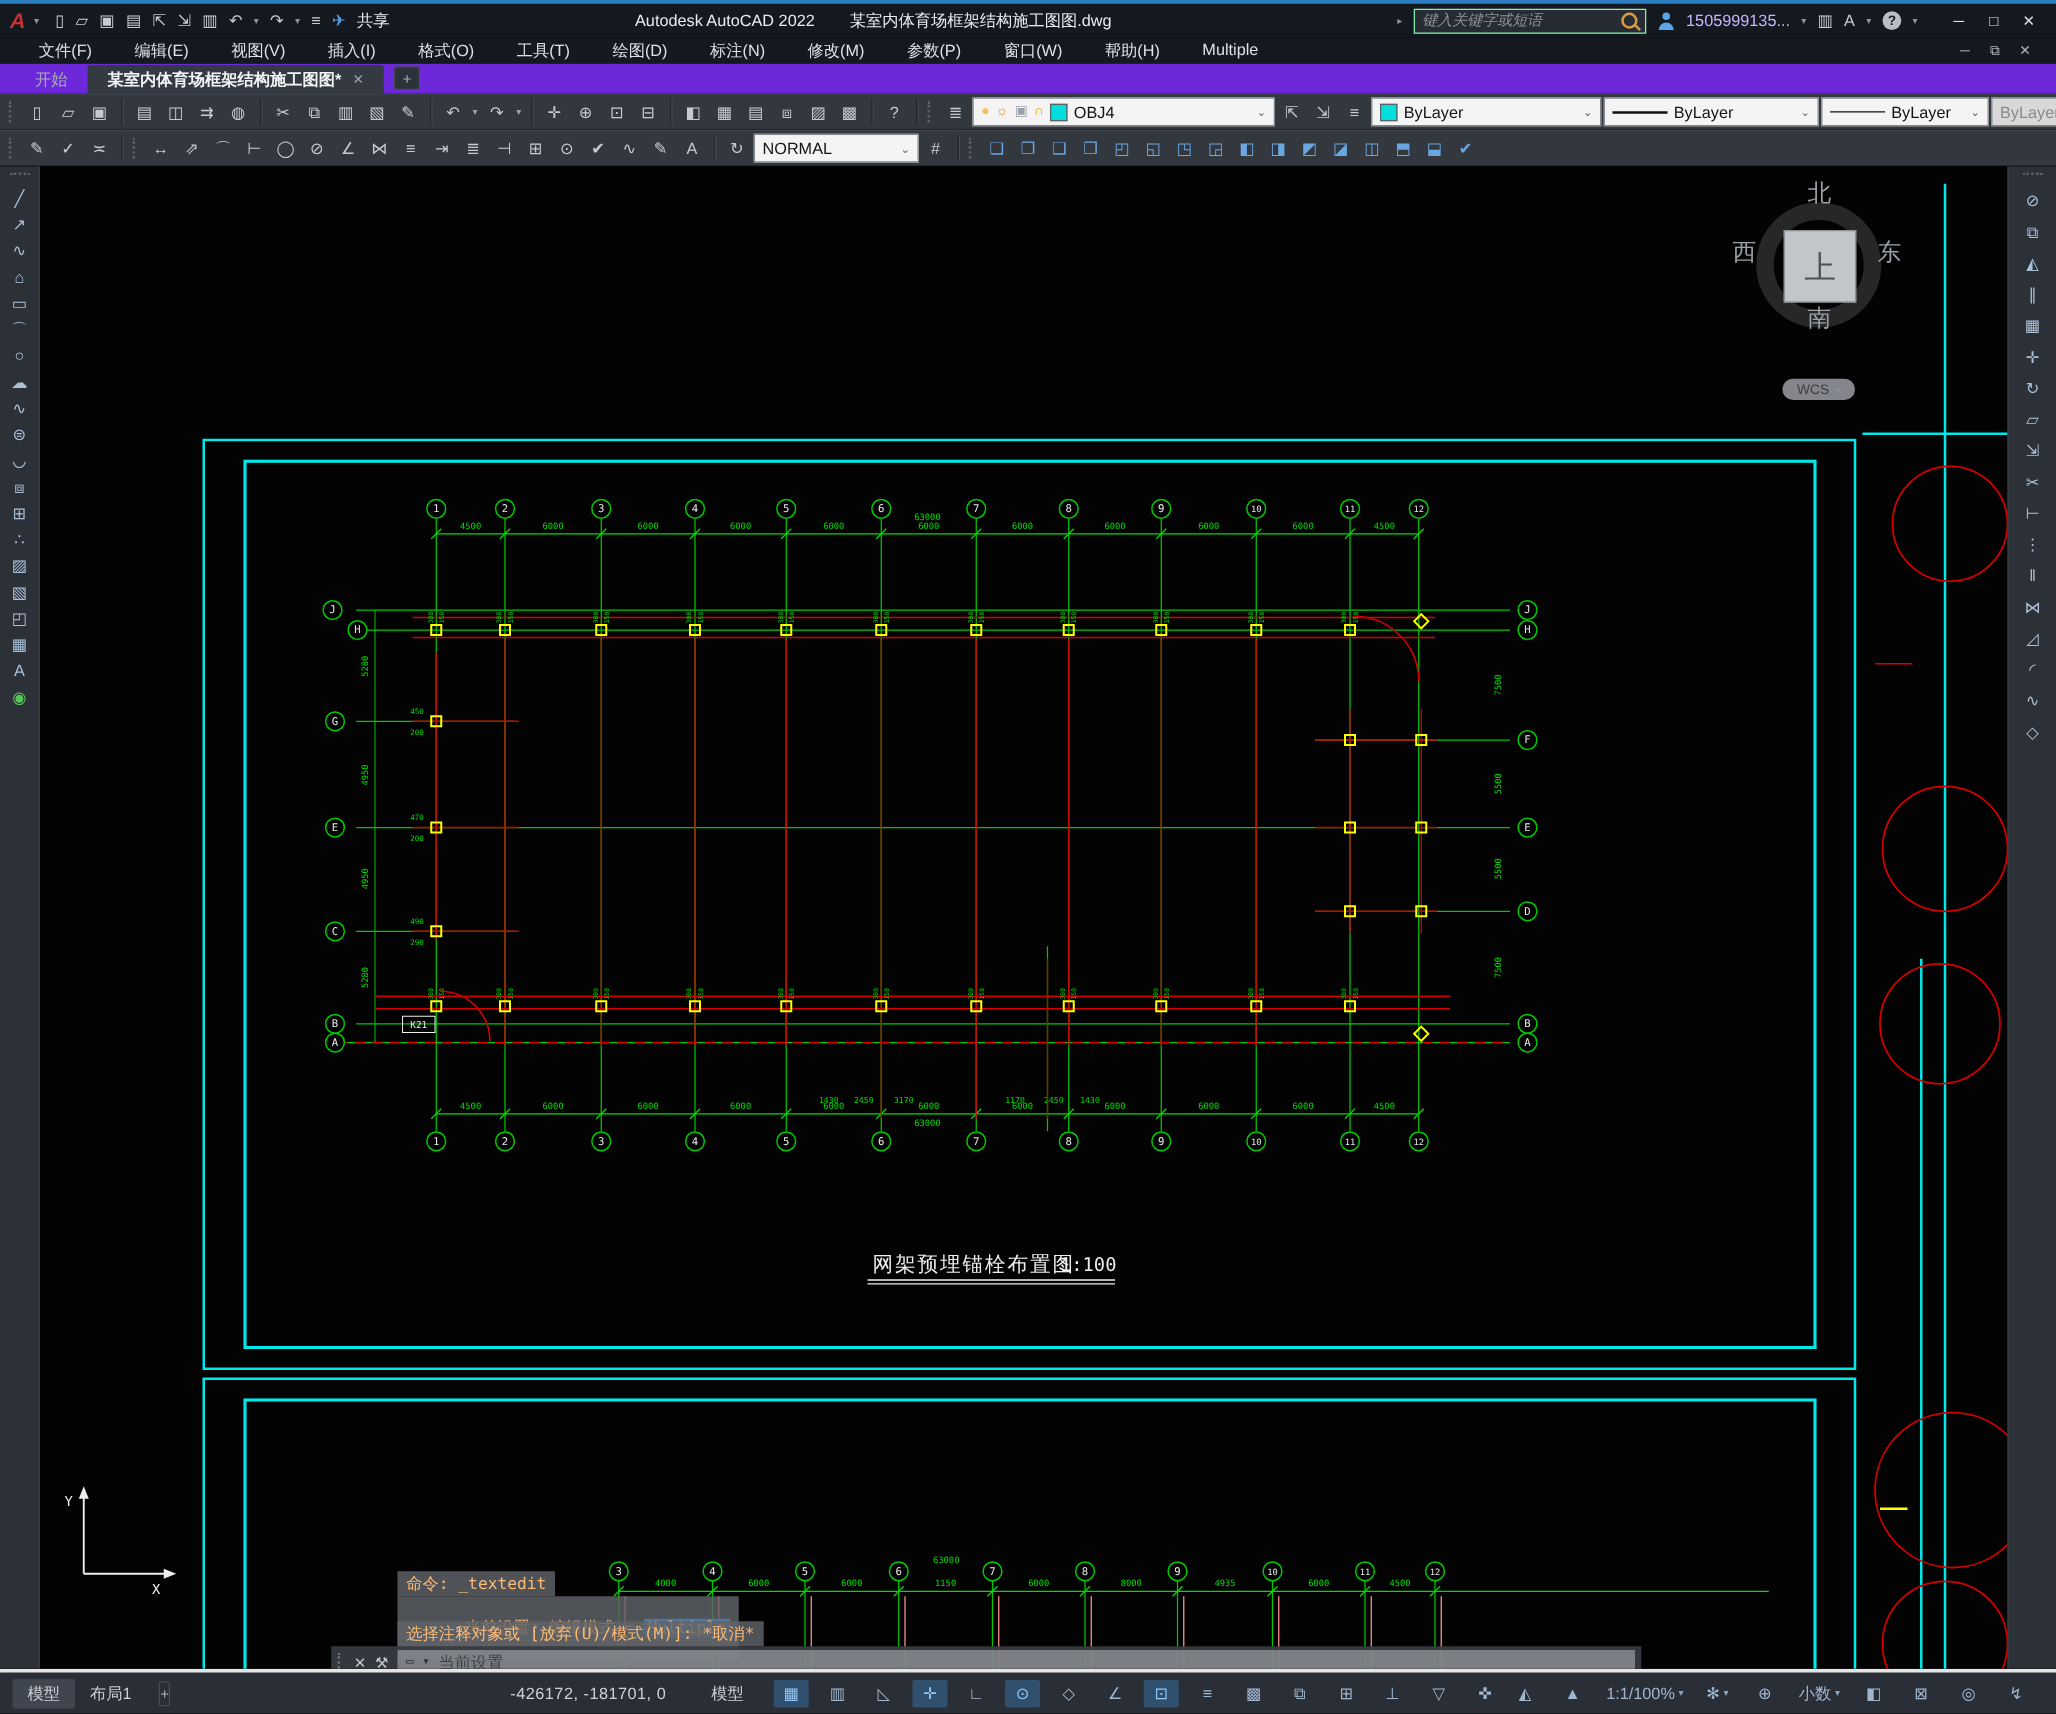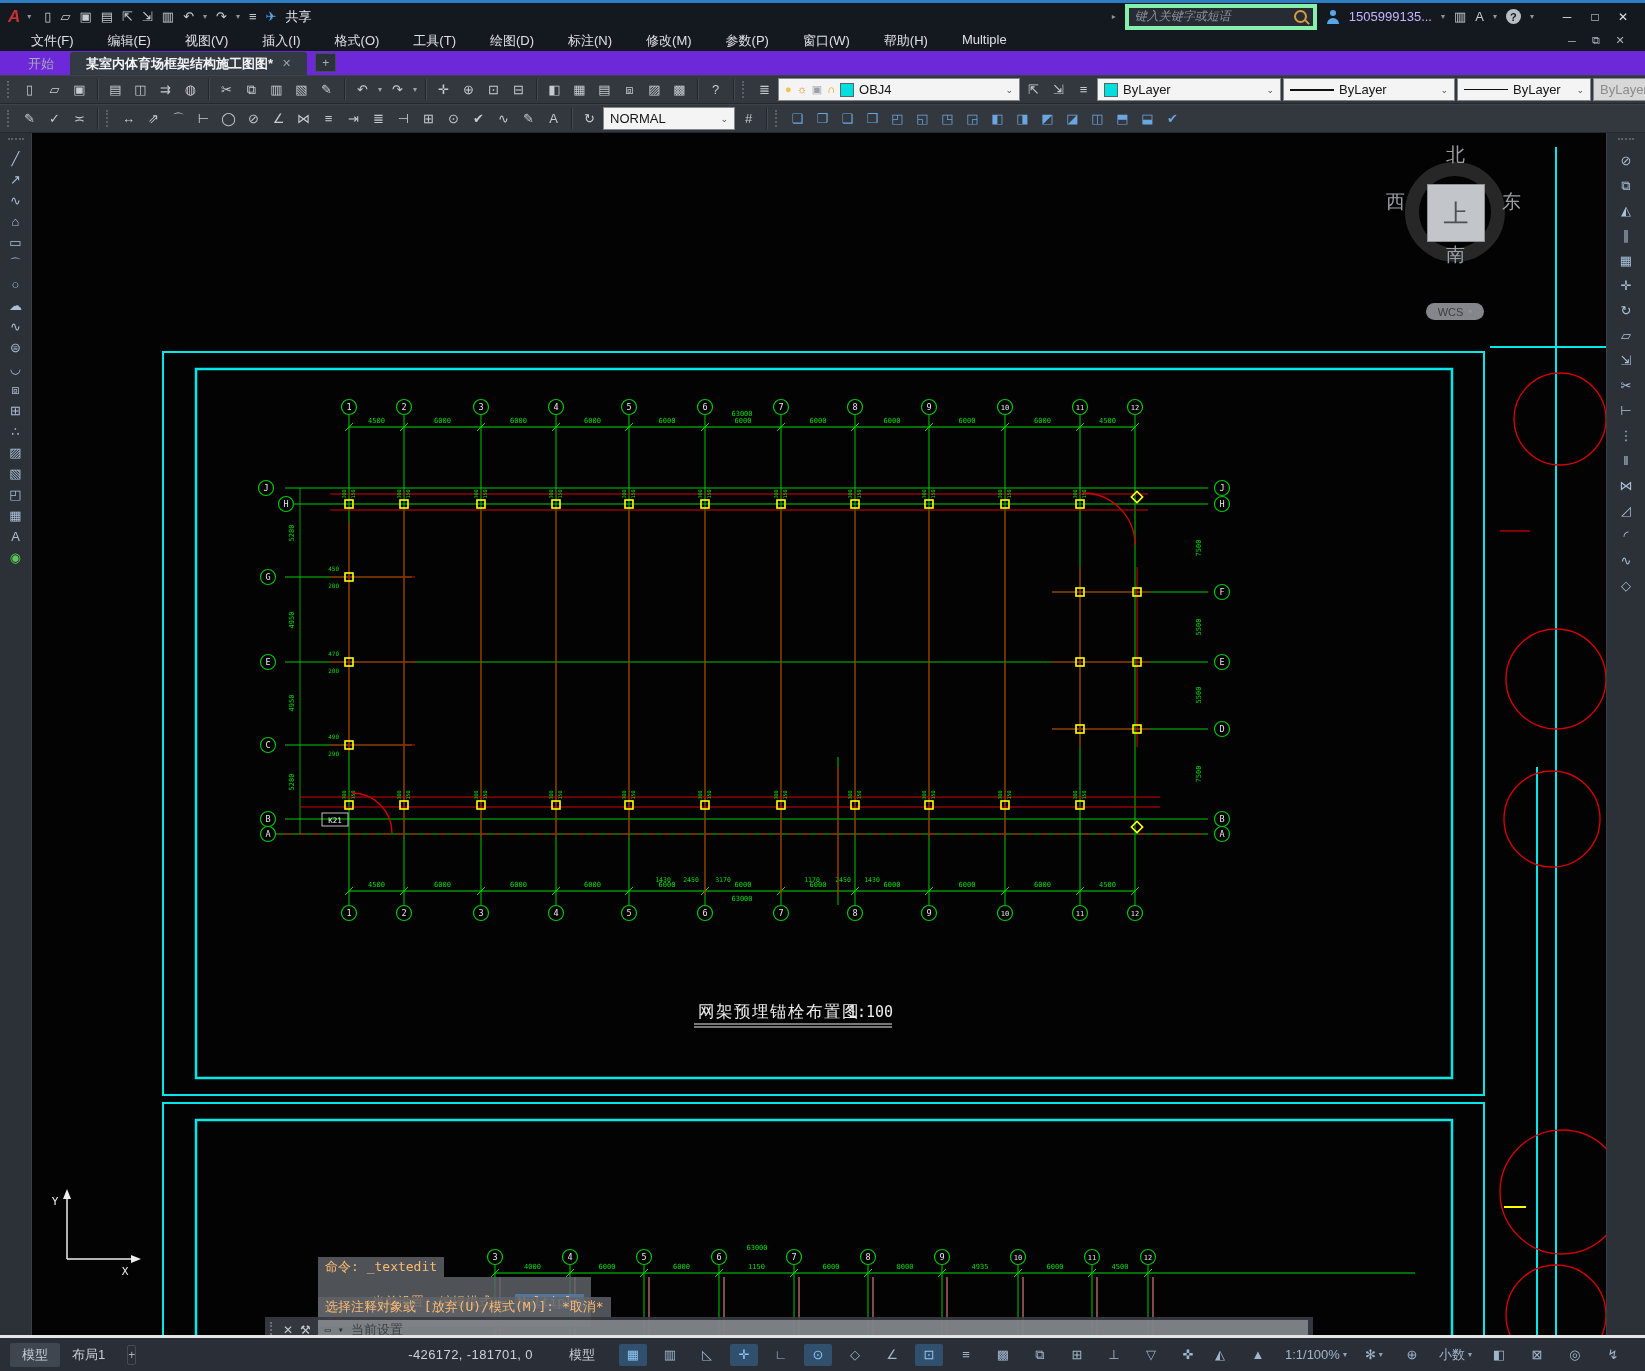--- a/index.html
+++ b/index.html
@@ -11,21 +11,21 @@
   #titlebar{height:27px;background:#14181f;border-top:3px solid #2d7dc3;display:flex;
             align-items:center;padding:0 8px;gap:7px;position:relative;flex:0 0 auto;}
   .logo{color:#c53232;font-weight:bold;font-size:17px;font-style:italic;}
   .smallcaret{color:#8d949c;font-size:8px;}
   #qat{display:flex;align-items:center;gap:9px;margin-left:6px;}
   .qi{color:#c6cbd2;font-size:13px;line-height:1;}
   .share-label{color:#e8eaed;font-size:13px;margin-left:2px;}
   .center-title{position:absolute;left:508px;top:0;height:27px;display:flex;align-items:center;
                 gap:28px;color:#e9ebee;font-size:13px;white-space:nowrap;}
   .tb-right{margin-left:auto;display:flex;align-items:center;gap:9px;}
-  .searchbox{width:172px;height:18px;background:#272c34;border:4px solid #86efac;display:flex;
+  .searchbox{width:172px;height:18px;background:#272c34;border:1px solid #86efac;display:flex;
              align-items:center;padding:0 6px;gap:6px;}
   .searchbox .ph{color:#8b929c;font-size:12px;font-style:italic;flex:1;overflow:hidden;white-space:nowrap;}
   .mag{width:9px;height:9px;border:2px solid #d89c3e;border-radius:50%;position:relative;flex:0 0 auto;}
   .mag::after{content:"";position:absolute;width:2px;height:6px;background:#d89c3e;
               transform:rotate(-45deg);right:-3px;bottom:-4px;}
   .person{position:relative;width:14px;height:14px;}
   .person::before{content:"";position:absolute;top:0;left:4px;width:6px;height:6px;border-radius:50%;background:#5aa7e8;}
   .person::after{content:"";position:absolute;bottom:0;left:1px;width:12px;height:6px;border-radius:6px 6px 0 0;background:#5aa7e8;}
   .acct{color:#c4b5fd;font-size:13px;}
   .ticon{color:#c6cbd2;font-size:13px;}
@@ -132,20 +132,24 @@
         <span class="qi">⇲</span>
         <span class="qi">▥</span>
         <span class="qi">↶</span>
         <span class="qi" style="font-size: 8px; color: rgb(141, 148, 156);">▾</span>
         <span class="qi">↷</span>
         <span class="qi" style="font-size: 8px; color: rgb(141, 148, 156);">▾</span>
         <span class="qi">≡</span>
         <span class="qi" style="color: rgb(88, 166, 232);">✈</span>
       </div>
     <span class="share-label">共享</span>
+    <div class="center-title">
+      <span>Autodesk AutoCAD 2022</span>
+      <span>某室内体育场框架结构施工图图.dwg</span>
+    </div>
     <div class="tb-right">
       <span class="smallcaret">▸</span>
       <div class="searchbox">
         <span class="ph">键入关键字或短语</span>
         <span class="mag"></span>
       </div>
       <span class="person"></span>
       <span class="acct">1505999135...</span>
       <span class="smallcaret">▾</span>
       <span class="ticon">▥</span>

